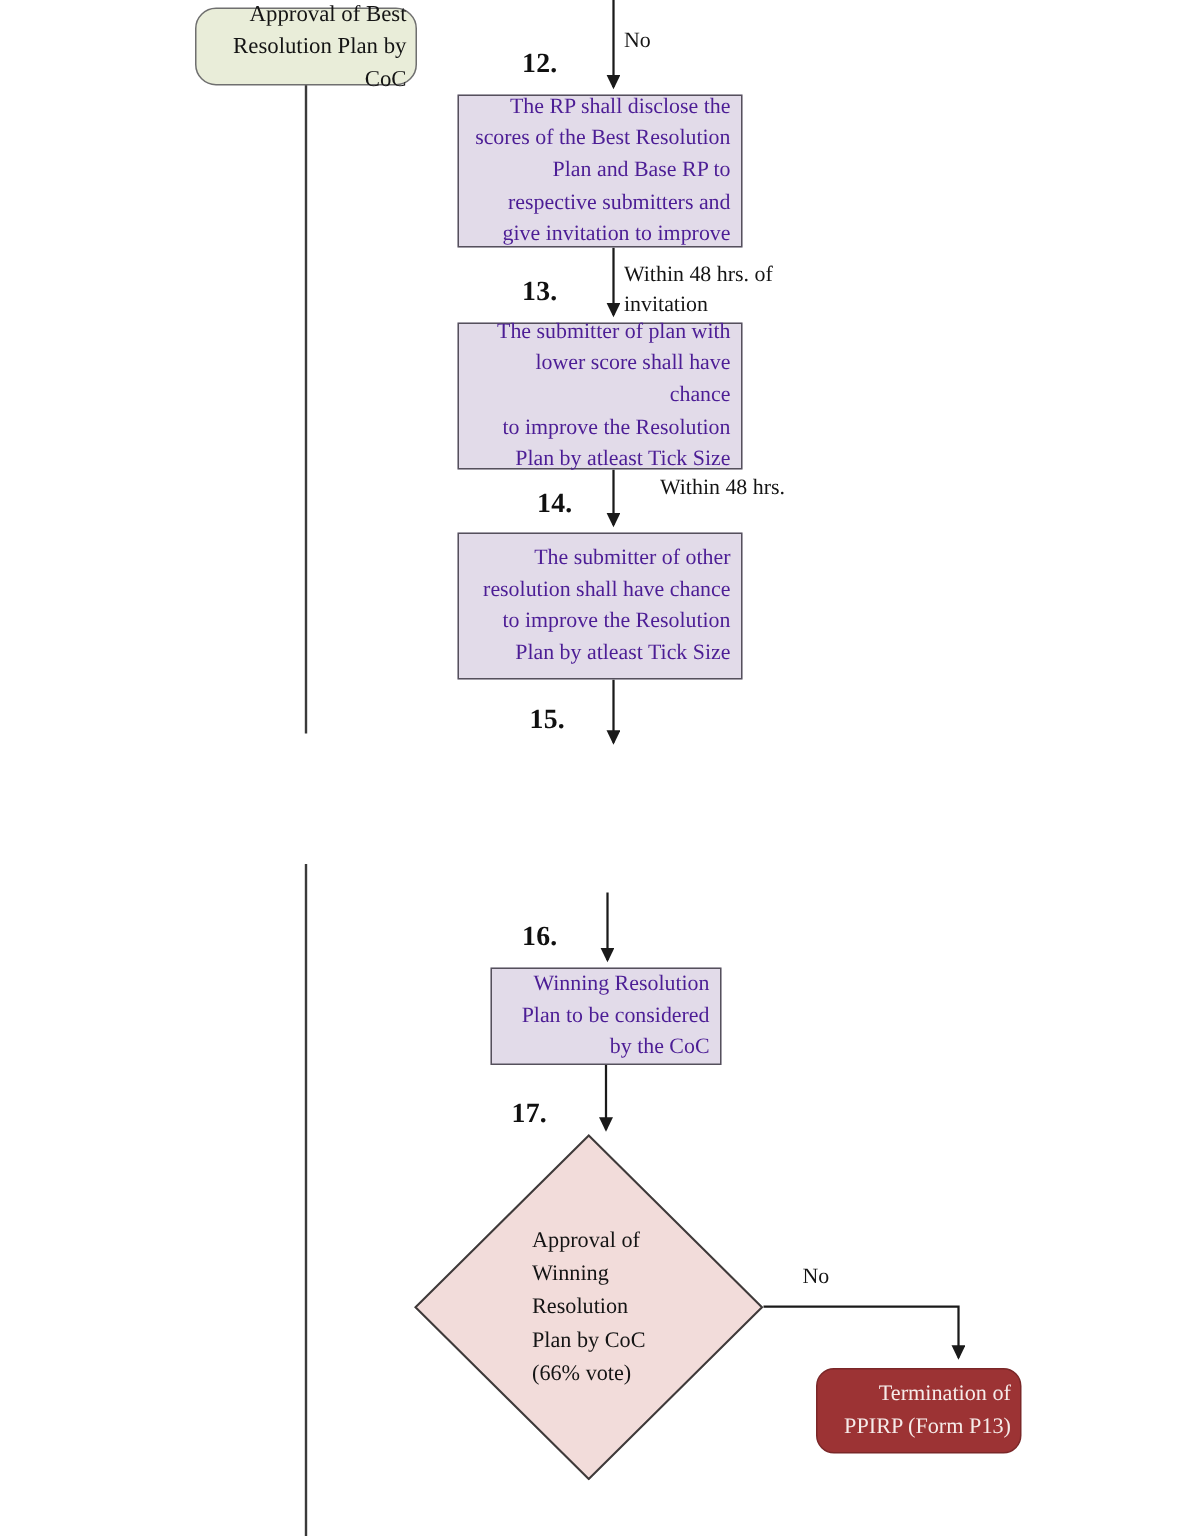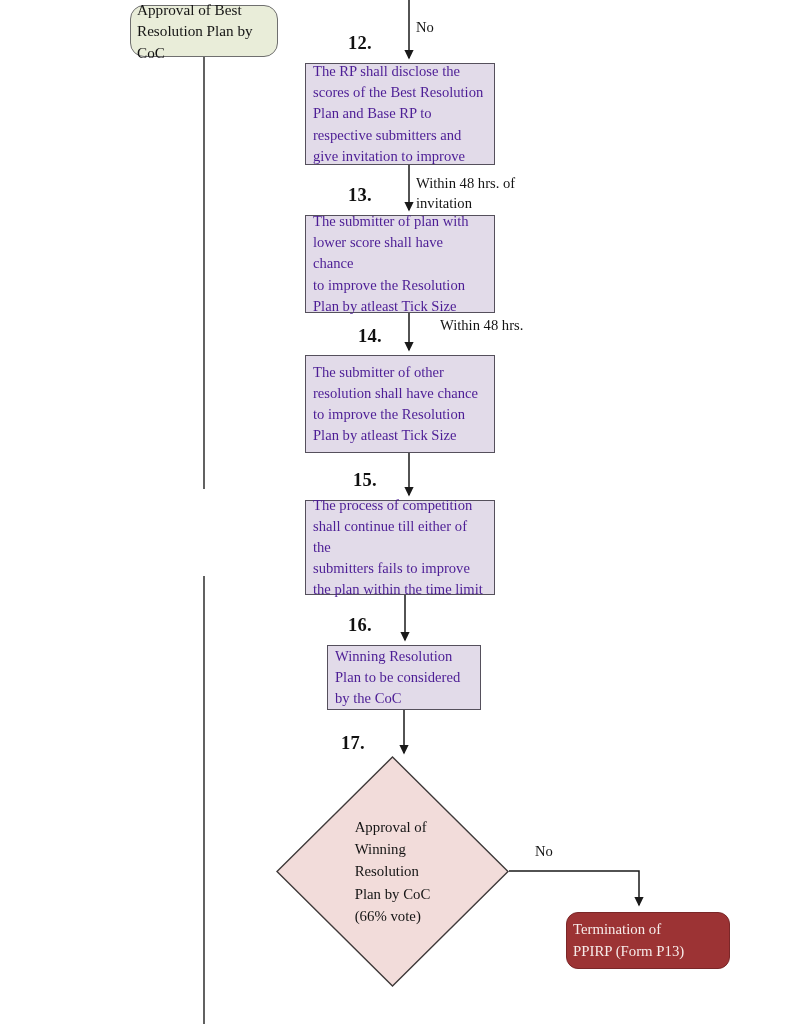--- a/index.html
+++ b/index.html
@@ -18,21 +18,21 @@
     height: 1024px;
     background: #ffffff;
     overflow: hidden;
   }
   .node {
     position: absolute;
     box-sizing: border-box;
     display: flex;
     align-items: center;
     justify-content: center;
-    text-align: left;
+    text-align: right;
   }
   .node-text {
     display: block;
     width: 100%;
     white-space: pre-line;
   }
 
   
   .start-node {
     background: #e9edd9;
@@ -186,47 +186,41 @@
 
   <div class="step-number" style="left:358px; top:326px;">14.</div>
   <div class="node process-node" style="left:305px; top:355px; width:190px; height:98px;">
     <span class="node-text">The submitter of other
 resolution shall have chance
 to improve the Resolution
 Plan by atleast Tick Size</span>
   </div>
 
   <div class="step-number" style="left:353px; top:470px;">15.</div>
-  <div class="node process-node" style="left:305px; top:500px; width:190px; height:95px;">
-    <span class="node-text">The process of competition
-shall continue till either of the
-submitters fails to improve
-the plan within the time limit</span>
-  </div>
 
   <div class="step-number" style="left:348px; top:615px;">16.</div>
   <div class="node process-node" style="left:327px; top:645px; width:154px; height:65px;">
     <span class="node-text">Winning Resolution
 Plan to be considered
 by the CoC</span>
   </div>
 
   <div class="step-number" style="left:341px; top:733px;">17.</div>
   <div class="decision-wrap" style="left:276px; top:756px; width:233px; height:231px;">
     <svg width="233" height="231" viewBox="0 0 233 231">
       <polygon points="116.5,1 232,115.5 116.5,230 1,115.5" fill="#f2dcda" stroke="#3f3a3a" stroke-width="1.4"></polygon>
     </svg>
     <div class="decision-label">Approval of
 Winning
 Resolution
 Plan by CoC
 (66% vote)</div>
   </div>
 
-  <div class="node end-node" style="left:566px; top:912px; width:164px; height:57px;">
+  <div class="node end-node" style="left:544px; top:912px; width:137px; height:57px;">
     <span class="node-text">Termination of
 PPIRP (Form P13)</span>
   </div>
 
   <div class="edge-label" style="left:416px; top:18px;">No</div>
 
   <div class="edge-label" style="left:416px; top:174px;">Within 48 hrs. of
 invitation</div>
 
   <div class="edge-label" style="left:440px; top:316px;">Within 48 hrs.</div>

